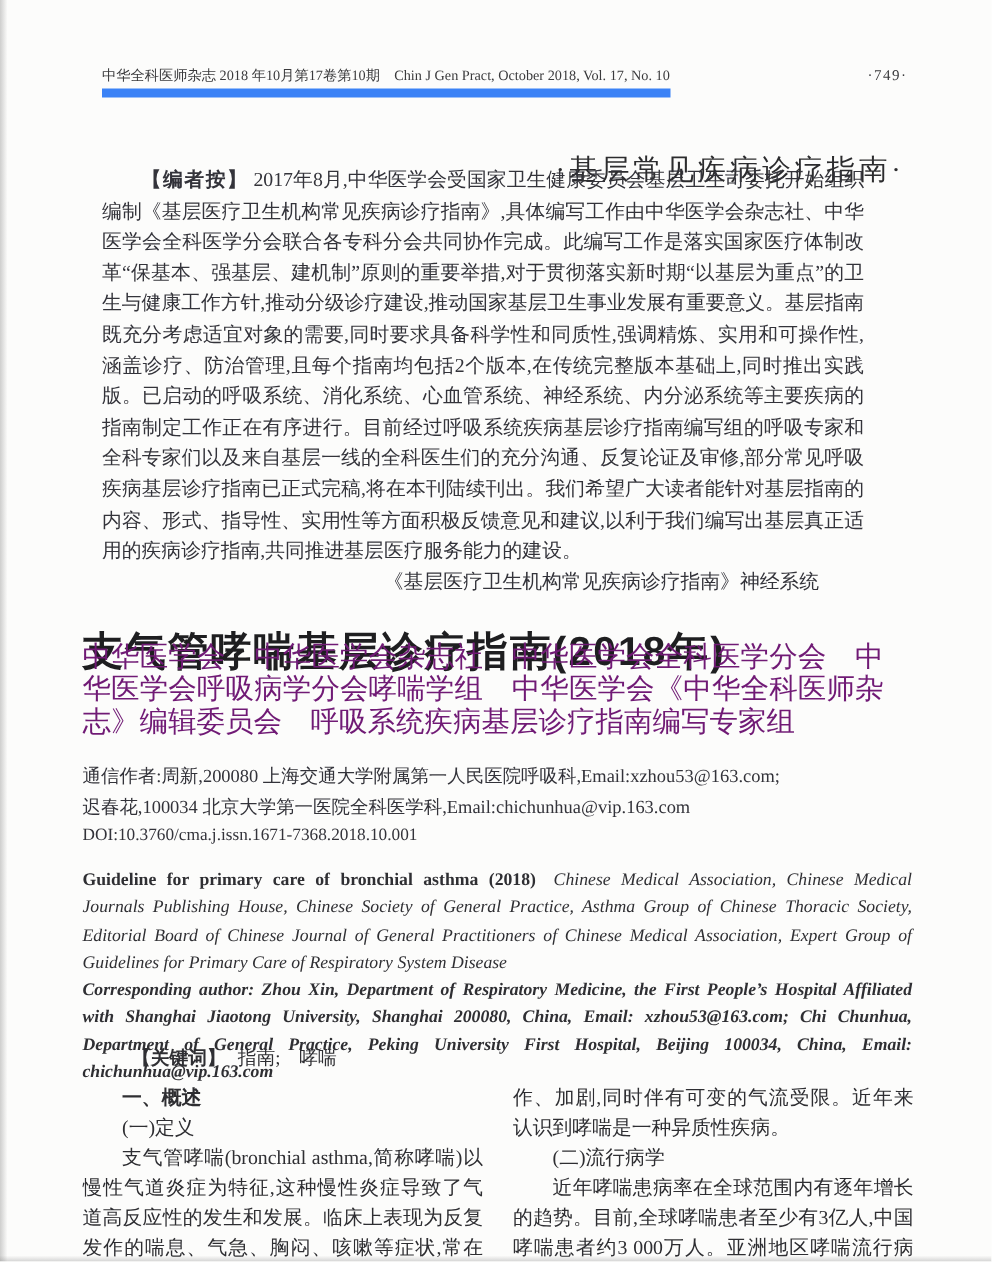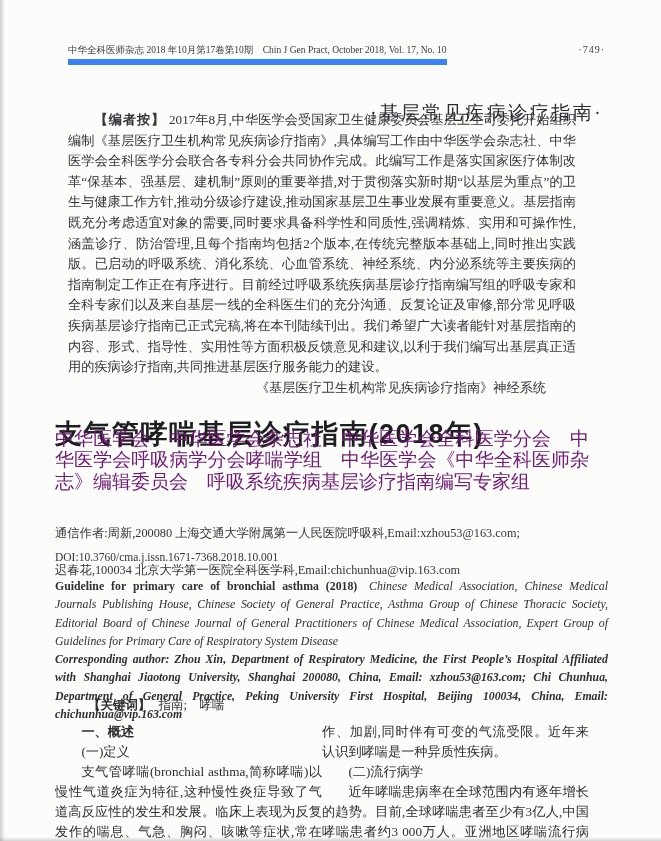--- a/index.html
+++ b/index.html
@@ -56,21 +56,21 @@
 
   .authors {
     position:absolute; top:428px; left:55px; width:534px;
     font-size:19px; line-height:21.3px; text-align:justify; color:#701a75;
   }
 
   .correspondence {
     position:absolute; top:507px; left:55px; width:552px;
     font-size:12.3px; line-height:20.5px; color:#33333a;
   }
-  .correspondence div { white-space:nowrap;margin-top:16px; }
+  .correspondence div { white-space:nowrap; }
 
   .doi {
     position:absolute; top:551px; left:55px;
     font-size:11.5px; color:#33333a;
   }
 
   .en-abstract {
     position:absolute; top:577px; left:55px; width:553px;
     font-size:11.8px; line-height:18.3px; text-align:justify;
     color:#2f2f33;
@@ -82,21 +82,21 @@
 
   .keywords {
     position:absolute; top:697px; left:88px;
     font-size:12.5px; color:#2f2f33;
   }
   .kw-label { font-weight:bold; font-family:"Liberation Sans","DejaVu Sans",sans-serif; }
   .kw-terms { margin-left:8px; }
 
   .body-columns {
     position:absolute; top:722px; left:55px; width:554px; height:119px;
-    display:flex; overflow:hidden;
+    display:flex; gap:20px; overflow:hidden;
     font-size:13.2px; line-height:20px; text-align:justify;
     color:#2e2e32;
   }
   .col { width:267px; }
   .col p { margin:0; }
   .h-level1 {
     font-weight:bold; text-indent:2em;
     font-family:"Liberation Sans","DejaVu Sans",sans-serif;
   }
   .h-level2 { text-indent:2em; }

